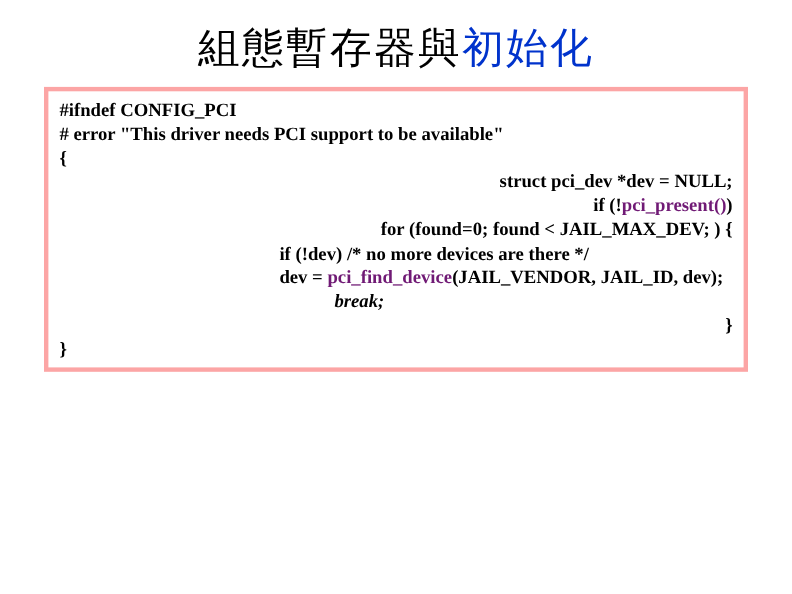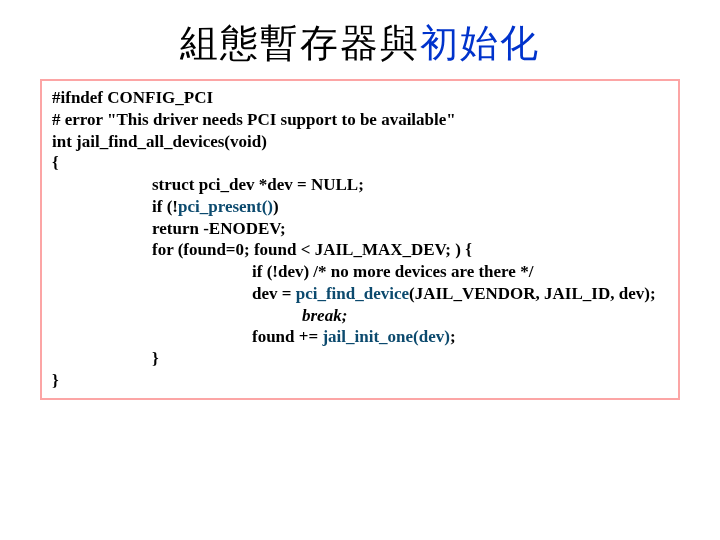--- a/index.html
+++ b/index.html
@@ -14,47 +14,44 @@
   .title {
     text-align: center;
     font-size: 38px;
     font-weight: normal;
     padding: 18px 0 10px 0;
     letter-spacing: 2px;
   }
   .title .blue { color: #0033cc; }
   .codebox {
     margin: 0 40px;
-    border: 2px solid #fca5a5;
+    border: 4px solid #fca5a5;
     padding: 6px 10px 6px 10px;
     font-family: "Times New Roman", serif;
     font-size: 17px;
     line-height: 1.28;
     font-weight: bold;
   }
-  .ind1 { padding-left: 100px; }
+  .ind1 { padding-left: 100px; text-align: right; }
   .ind2 { padding-left: 200px; }
   .ind3 { padding-left: 250px; font-style: italic; }
-  .blue { color: #0c4a6e; }
+  .blue { color: #701a75; }
 </style>
 </head>
 <body>
 
 <div class="title">
   <span>組態暫存器與</span><span class="blue">初始化</span>
 </div>
 
 <div class="codebox">
   <div>#ifndef CONFIG_PCI</div>
   <div>#  error "This driver needs PCI support to be available"</div>
-  <div>int jail_find_all_devices(void)</div>
   <div>{</div>
   <div class="ind1">struct pci_dev *dev = NULL;</div>
   <div class="ind1"><span>if (!</span><span class="blue">pci_present()</span><span>)</span></div>
-  <div class="ind1">return -ENODEV;</div>
   <div class="ind1">for (found=0; found &lt; JAIL_MAX_DEV; ) {</div>
   <div class="ind2">if (!dev) /* no more devices are there */</div>
   <div class="ind2"><span>dev = </span><span class="blue">pci_find_device</span><span>(JAIL_VENDOR, JAIL_ID, dev);</span></div>
   <div class="ind3">break;</div>
-  <div class="ind2"><span>found += </span><span class="blue">jail_init_one(dev)</span><span>;</span></div>
   <div class="ind1">}</div>
   <div>}</div>
 </div>
 
 </body></html>

